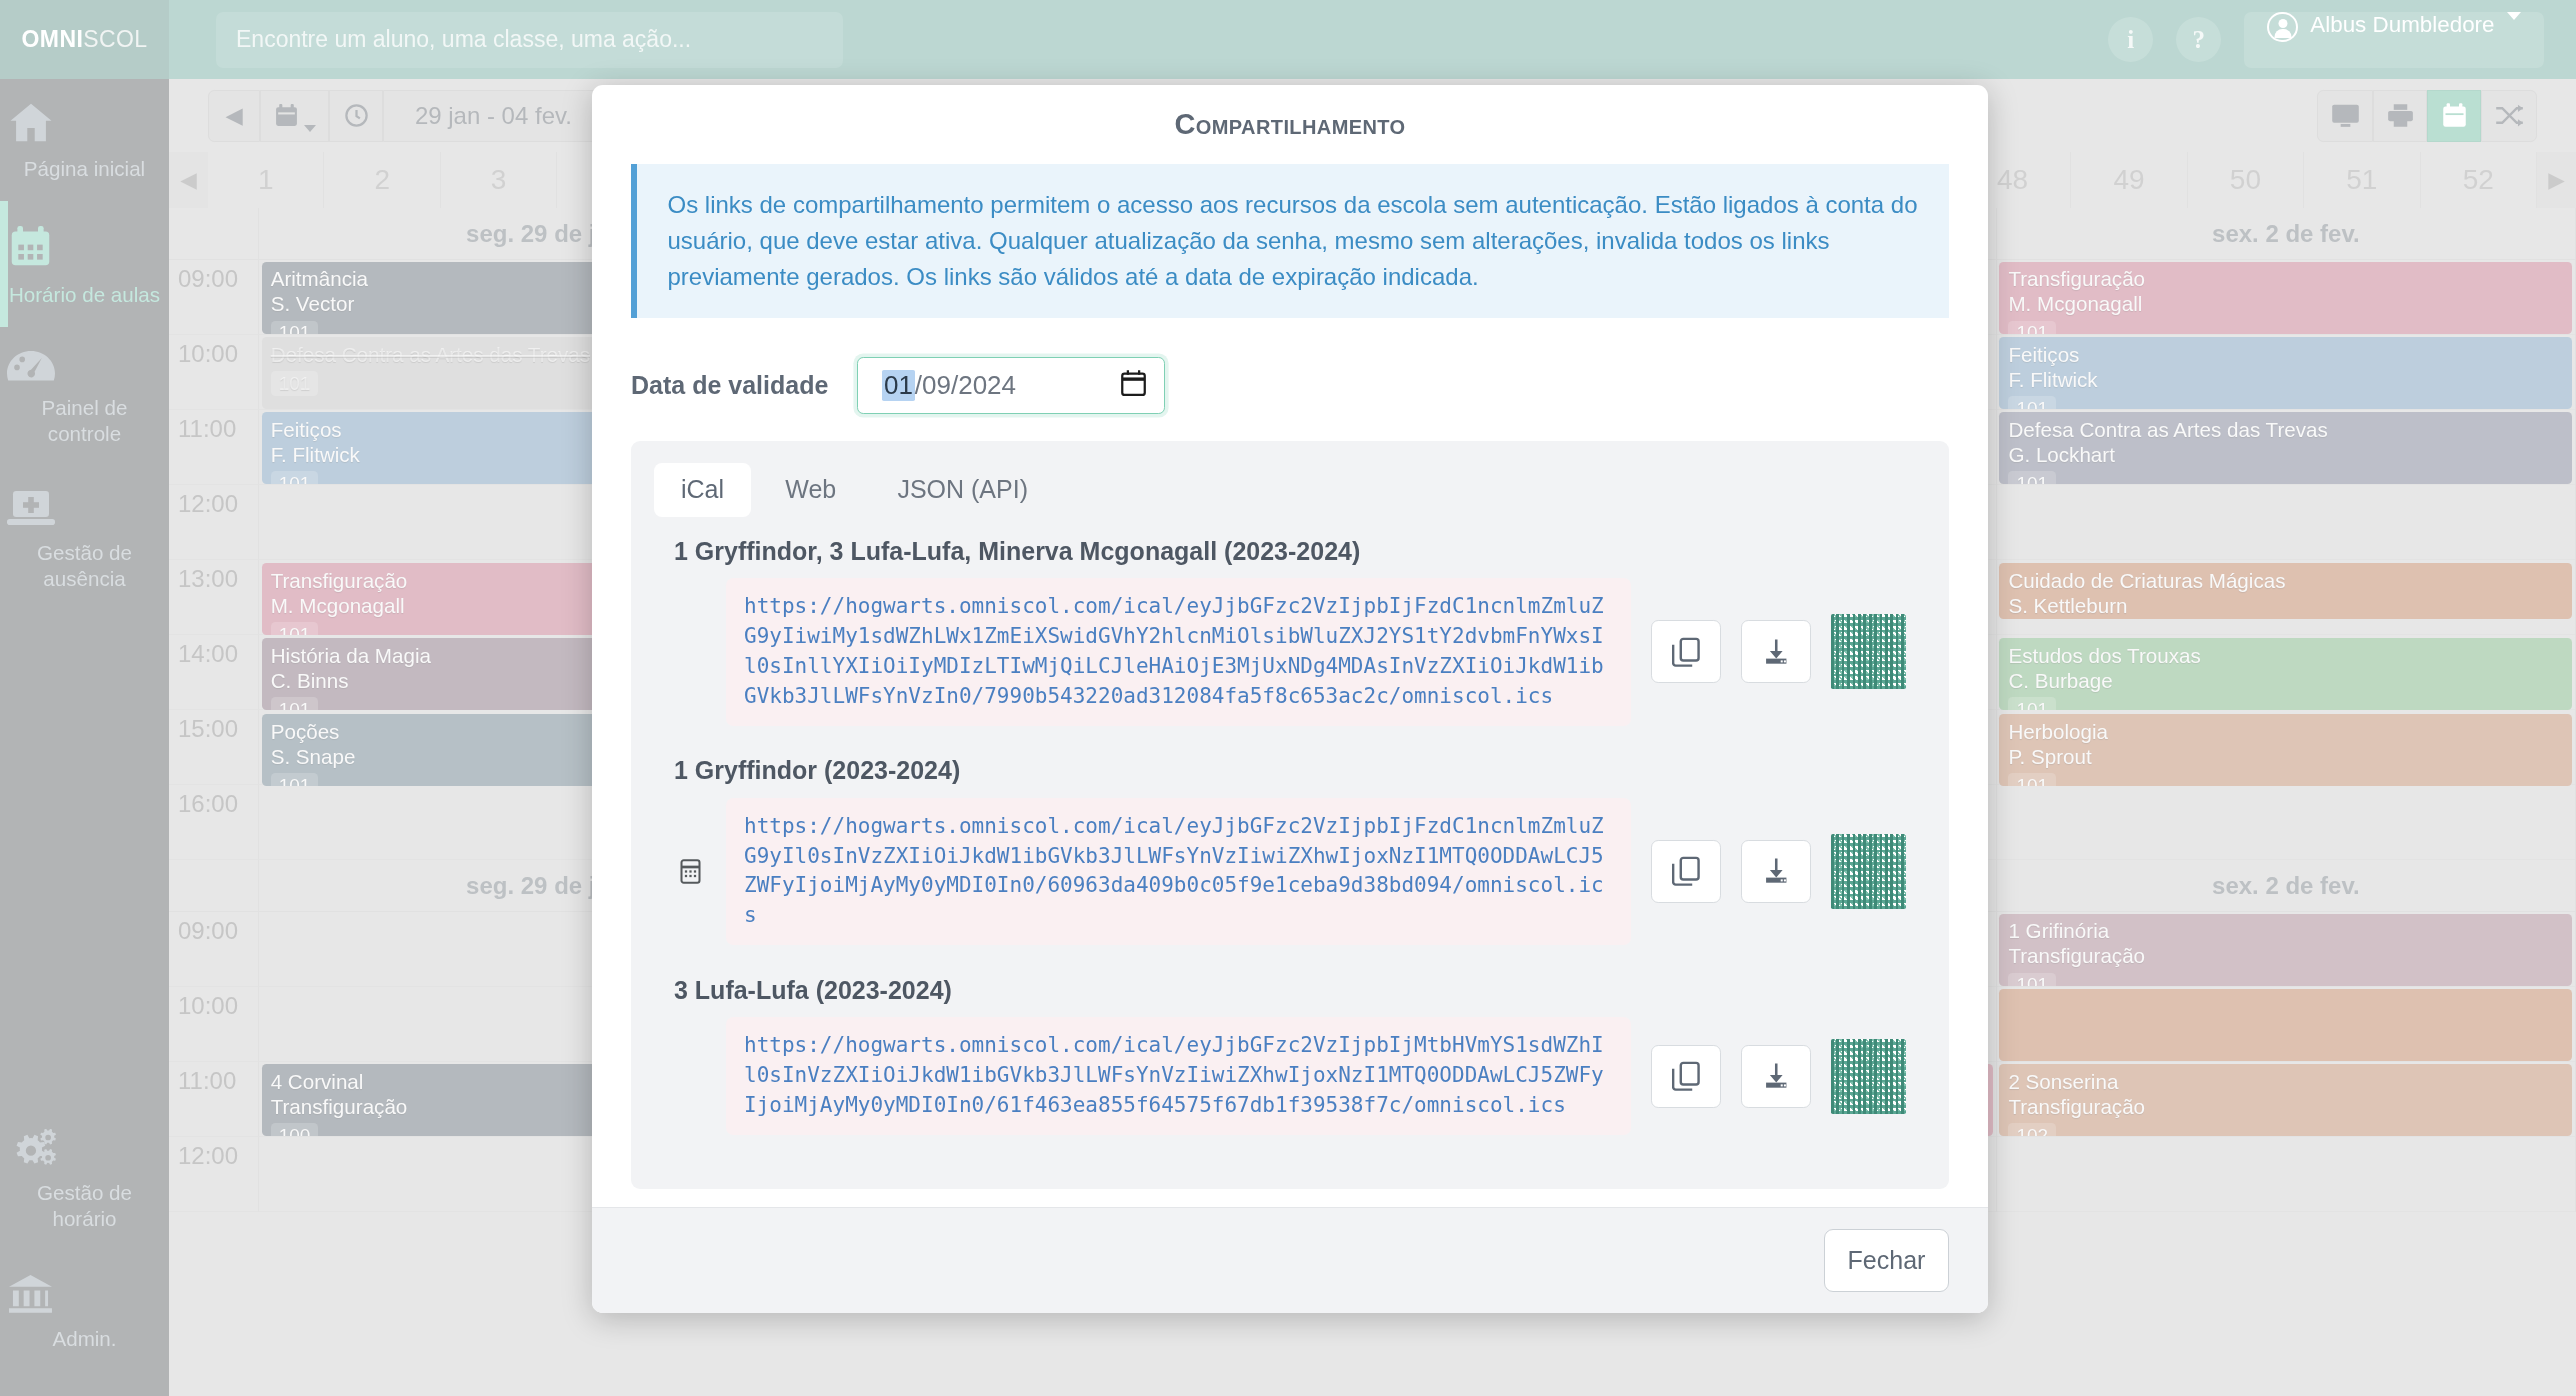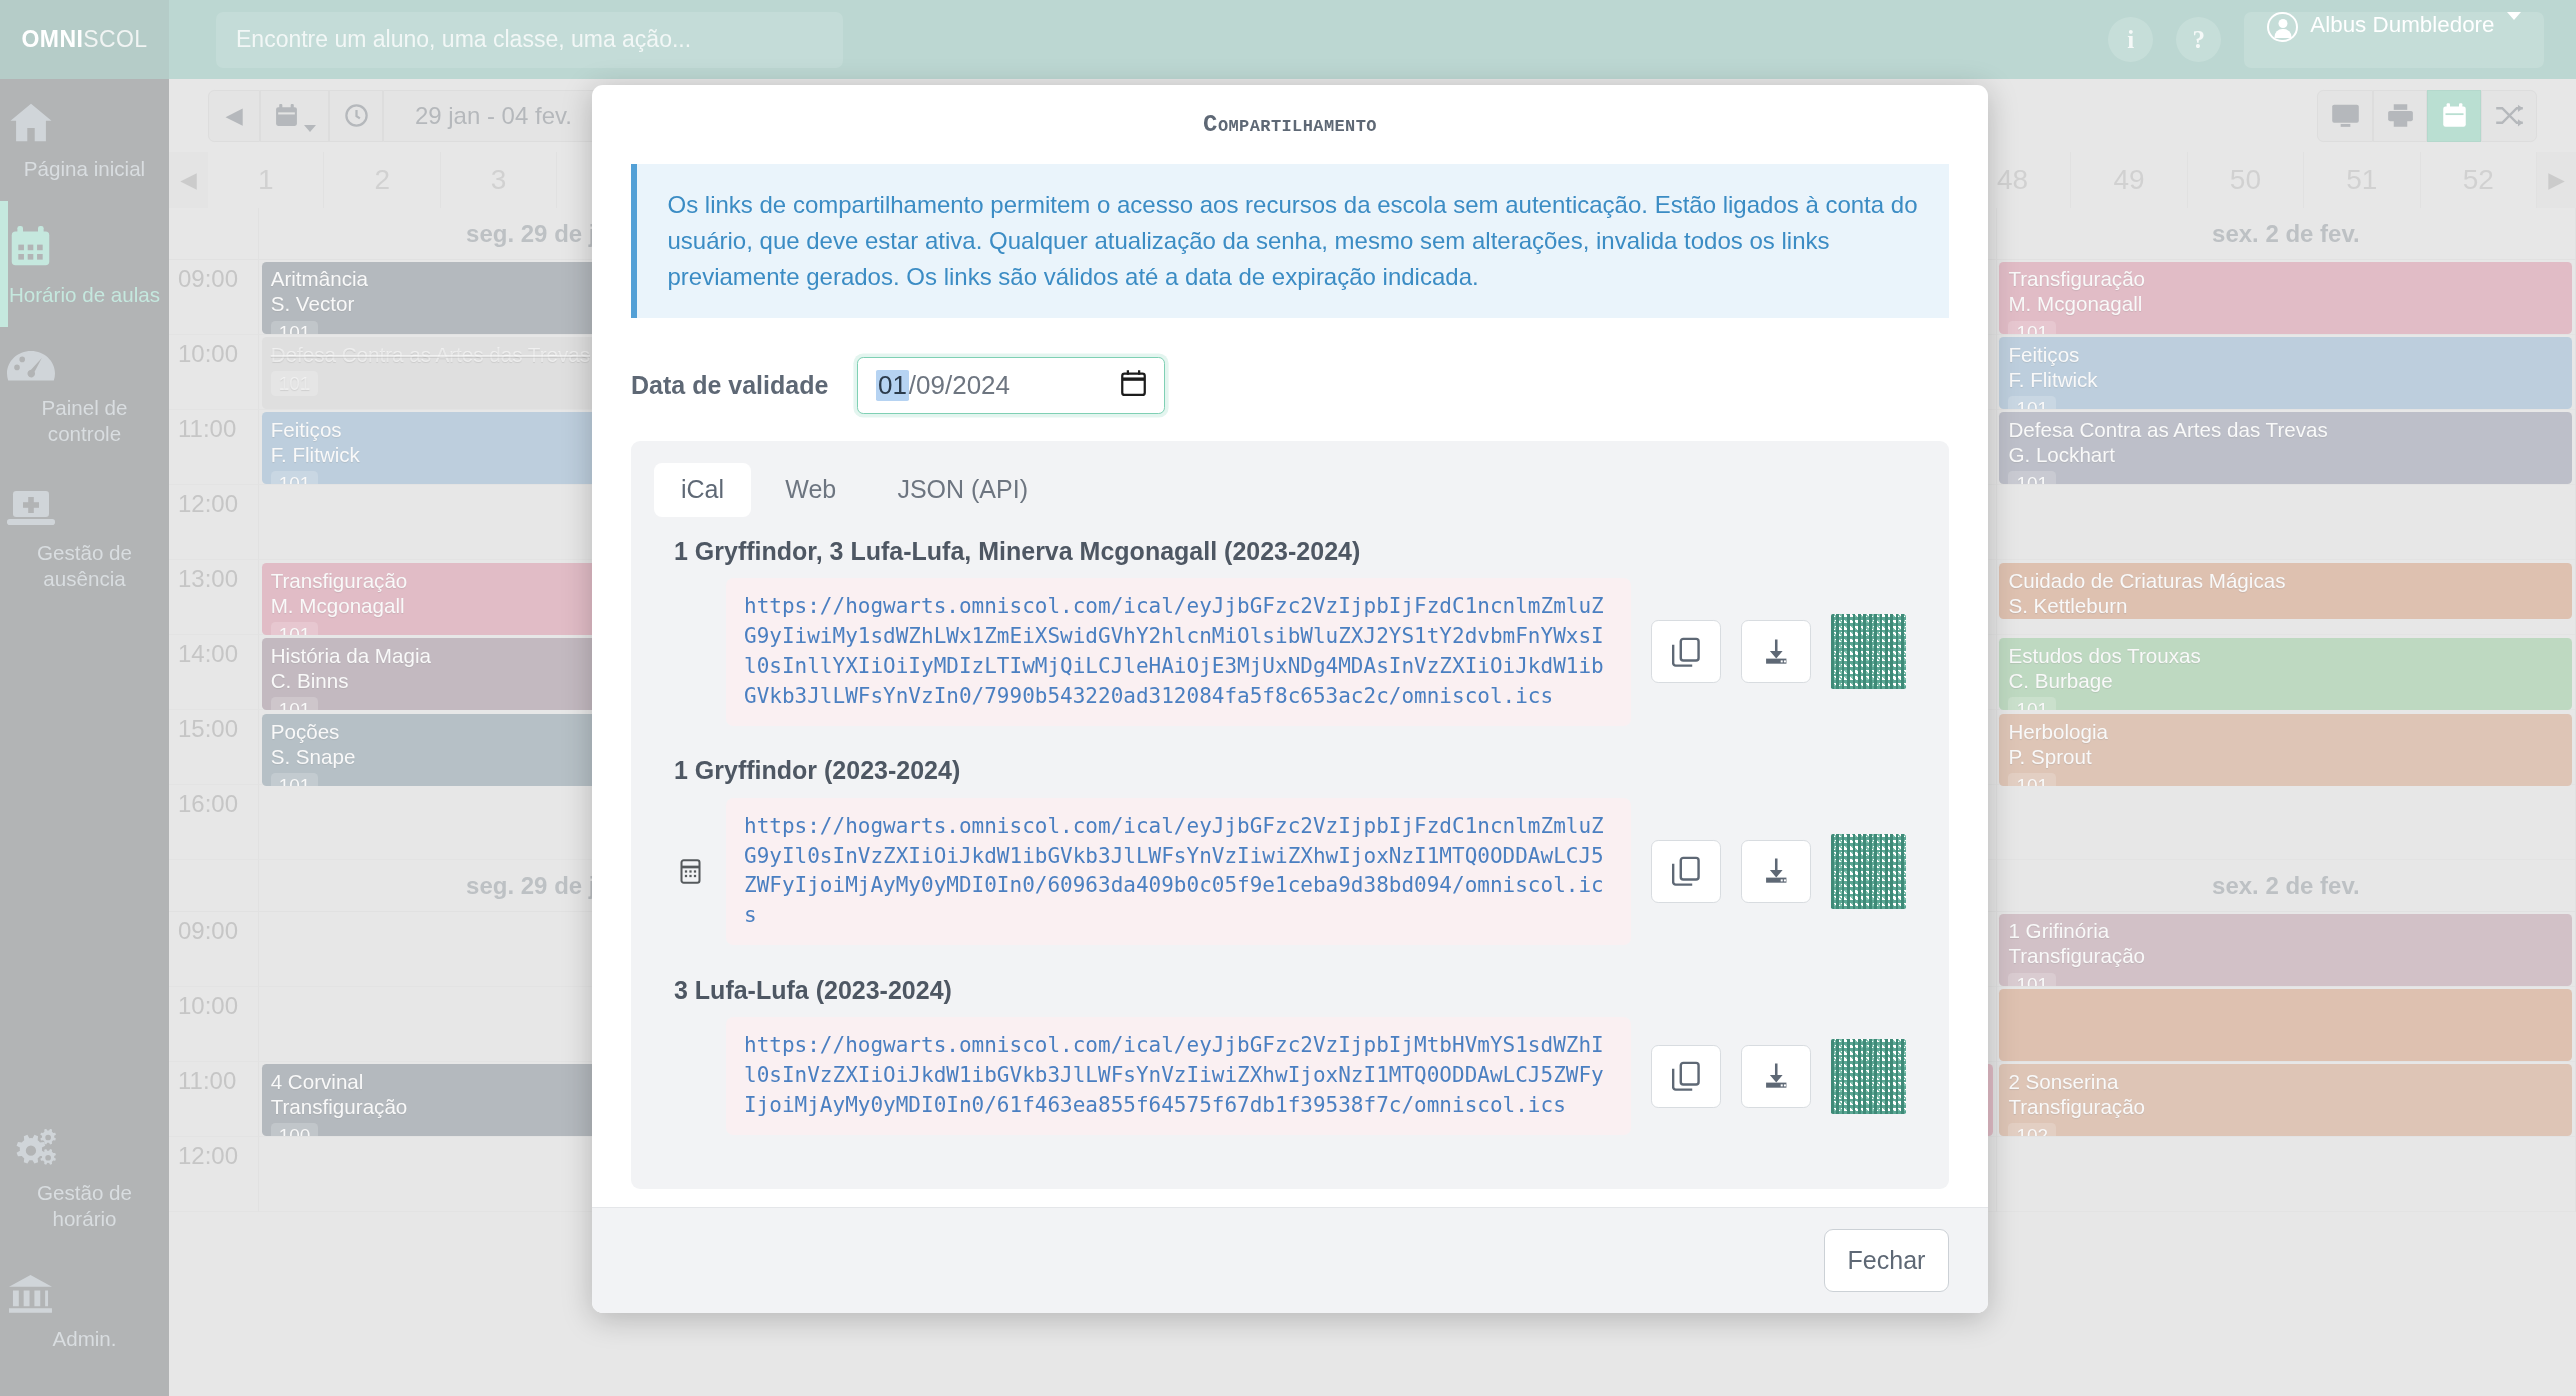--- a/index.html
+++ b/index.html
@@ -161,39 +161,39 @@
   .modal {
     position: absolute; left: 592px; top: 85px; width: 1396px; height: 1228px;
     background: #ffffff; border-radius: 10.8px;
     box-shadow: 0 5.4px 30.5px rgba(0,0,0,0.22); z-index: 11;
     display: flex; flex-direction: column; overflow: hidden;
   }
   .modal-head {
     height: 79px; display: flex; align-items: center; justify-content: center;
   }
   .modal-title {
-    font-size: 24px; color: #5e6875; font-weight: bold;
-    font-variant: small-caps; letter-spacing: 0.4px; font-family: Liberation Mono, monospace;
+    font-size: 29px; color: #5e6875; font-weight: bold;
+    font-variant: small-caps; letter-spacing: 0.4px;
   }
   .modal-body { flex: 1; padding: 0 39px; overflow: hidden; }
   .alert {
     background: #eaf4fb; border-left: 6.3px solid #53a0d6;
     padding: 23px 30.5px; color: #3b8cc4; font-size: 24px; line-height: 1.5;
   }
   .date-row { display: flex; align-items: center; gap: 29px; margin: 39px 0 27px; }
   .date-label { font-size: 25px; font-weight: bold; color: #5e6875; }
   .date-input {
     width: 308px; height: 57px; border: 1.8px solid #7fd0b4; border-radius: 6.3px;
     box-shadow: 0 0 0 3.6px rgba(127,208,180,0.22);
     display: flex; align-items: center; padding: 0 18px;
     font-size: 26px; color: #6d7580; background: #fff;
     font-family: "Liberation Sans", sans-serif;
   }
   .date-input .seg-sel {
-    background: #b6d3f2; color: #2b3a4a; padding: 0 1.8px; border-radius: 1.8px;
+    background: #b6d3f2; color: #2b3a4a; padding: 0 1.8px; border-radius: 1.8px; margin-left: 6px;
   }
   .date-cal-ico { margin-left: auto; }
 
   .panel {
     background: #f2f3f5; border-radius: 9px; padding: 21.5px 23px 30.5px;
   }
   .tabs { display: flex; gap: 7.2px; margin-bottom: 20px; }
   .tab {
     padding: 12.5px 27px; font-size: 25px; color: #6d7580; border-radius: 8px;
   }

